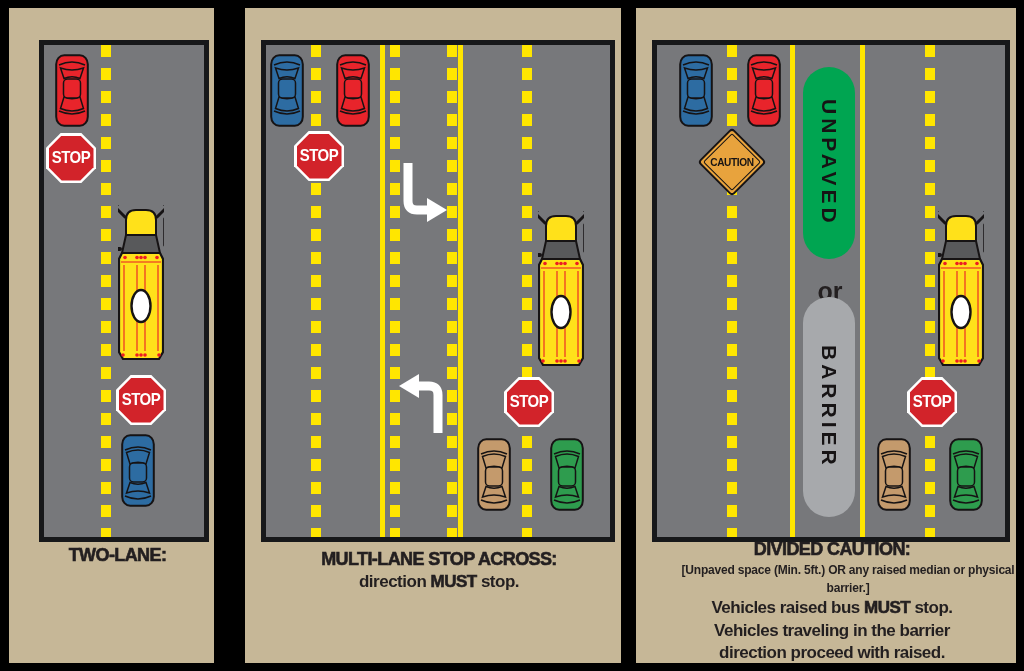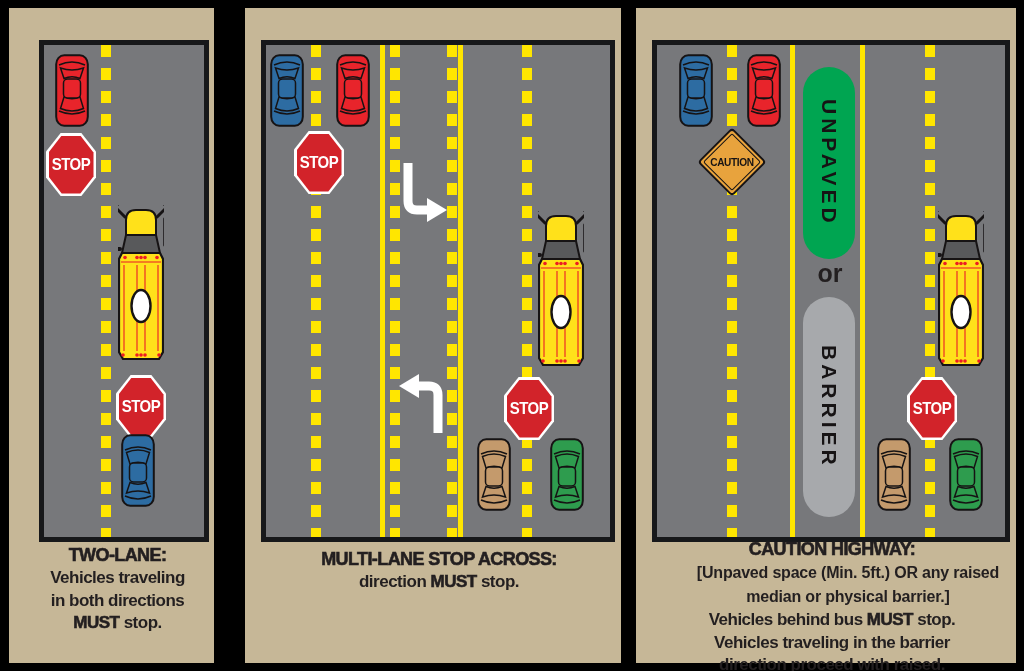--- a/index.html
+++ b/index.html
@@ -23,21 +23,21 @@
   .dash{position:absolute;top:0;bottom:0;width:10px;
         background:repeating-linear-gradient(180deg,var(--lane-yellow) 0 12px,transparent 12px 23px);}
   .solidline{position:absolute;top:0;bottom:0;width:5px;background:var(--lane-yellow);}
   .car{position:absolute;width:36px;height:75px;}
   .car svg{display:block;width:100%;height:100%;overflow:visible;}
   .car.down svg{transform:scaleY(-1);}
   .c-red{color:var(--car-red);} .c-blue{color:var(--car-blue);}
   .c-tan{color:var(--car-tan);} .c-green{color:var(--car-green);}
   .bus{position:absolute;width:46px;height:158px;}
   .bus svg{display:block;width:100%;height:100%;overflow:visible;}
-  .stop-sign{position:absolute;width:50px;height:63px;}
+  .stop-sign{position:absolute;width:50px;height:50px;}
   .oct{position:absolute;clip-path:polygon(29.3% 0%,70.7% 0%,100% 29.3%,100% 70.7%,70.7% 100%,29.3% 100%,0% 70.7%,0% 29.3%);}
   .oct-w{inset:0;background:#ffffff;}
   .oct-r{inset:2.5px;background:var(--stop-sign-red);}
   .stop-sign span{position:absolute;inset:0;display:flex;align-items:center;justify-content:center;
     color:#fff;font-weight:bold;font-size:17px;letter-spacing:-0.5px;transform:scaleX(.88);}
   .caution-sign{position:absolute;width:66px;height:66px;}
   .diamond{position:absolute;left:50%;top:50%;width:45px;height:45px;transform:translate(-50%,-50%) rotate(45deg);
     background:var(--caution-amber);border:2px solid #161314;border-radius:4px;}
   .diamond::after{content:"";position:absolute;inset:2px;border:1.5px solid #161314;border-radius:2px;}
   .caution-label{position:absolute;inset:0;display:flex;align-items:center;justify-content:center;
@@ -45,21 +45,21 @@
   .turn-arrow{position:absolute;width:46px;height:62px;}
   .turn-arrow svg{display:block;width:100%;height:100%;}
   .turn-arrow.flip svg{transform:rotate(180deg);}
   .capsule{position:absolute;width:52px;border-radius:26px;writing-mode:vertical-rl;text-align:center;
     line-height:52px;font-weight:bold;font-size:21px;letter-spacing:4px;color:#161314;}
   .capsule.green{background:var(--median-green);}
   .capsule.gray{background:var(--median-gray);}
   .or-label{position:absolute;text-align:center;font-weight:bold;font-size:25px;color:var(--text-dark);}
   .caption{position:absolute;left:12px;right:0;text-align:center;color:var(--text-dark);font-weight:bold;}
   .cap-title{font-size:18px;letter-spacing:-0.6px;line-height:1.3;-webkit-text-stroke:0.6px currentColor;}
-  .cap-sub{font-size:16px;letter-spacing:-0.2px;line-height:1.5;margin-left:32px;}
+  .cap-sub{font-size:12px;letter-spacing:-0.2px;line-height:1.5;margin-left:32px;}
   .cap-lines div{font-size:17px;letter-spacing:-0.5px;line-height:1.32;}
   .cap-lines span{white-space:pre-wrap;}
   .seg-b{-webkit-text-stroke:0.6px currentColor;}
   .defs-holder{position:absolute;width:0;height:0;overflow:hidden;}
 </style>
 </head>
 <body>
 
 <svg class="defs-holder" aria-hidden="true">
   <defs>
@@ -137,25 +137,20 @@
         <span>STOP</span>
       </div>
       <div class="car c-blue" style="left:76px;top:388px">
         <svg viewBox="0 0 36 75">
             <use href="#sym-car"></use>
           </svg>
       </div>
     </div>
     <div class="caption" style="top:536px">
       <div class="cap-title">TWO-LANE:</div>
-      <div class="cap-lines">
-          <div><span>Vehicles traveling</span></div>
-          <div><span>in both directions</span></div>
-          <div><span class="seg-b">MUST</span><span> stop.</span></div>
-        </div>
     </div>
   </section>
 
   <section class="panel" id="p2">
     <div class="road">
       <div class="dash" style="left:45px"></div>
       <div class="solidline" style="left:114px"></div>
       <div class="dash" style="left:124px"></div>
       <div class="dash" style="left:181px"></div>
       <div class="solidline" style="left:192px"></div>
@@ -228,21 +223,21 @@
       <div class="car down c-red" style="left:89px;top:8px">
         <svg viewBox="0 0 36 75">
             <use href="#sym-car"></use>
           </svg>
       </div>
       <div class="caution-sign" style="left:42px;top:84px">
         <div class="diamond"></div>
         <div class="caution-label">CAUTION</div>
       </div>
       <div class="capsule green" style="left:146px;top:22px;height:192px">UNPAVED</div>
-      <div class="or-label" style="left:141px;top:210px;width:64px;height:36px;line-height:36px">or</div>
+      <div class="or-label" style="left:141px;top:228px;width:64px;height:36px;line-height:36px">or</div>
       <div class="capsule gray" style="left:146px;top:252px;height:220px">BARRIER</div>
       <div class="bus" style="left:281px;top:166px">
         <svg viewBox="0 0 46 158">
             <use href="#sym-bus"></use>
           </svg>
       </div>
       <div class="stop-sign" style="left:250px;top:332px">
         <div class="oct oct-w"></div>
         <div class="oct oct-r"></div>
         <span>STOP</span>
@@ -252,23 +247,23 @@
             <use href="#sym-car"></use>
           </svg>
       </div>
       <div class="car c-green" style="left:291px;top:392px">
         <svg viewBox="0 0 36 75">
             <use href="#sym-car"></use>
           </svg>
       </div>
     </div>
     <div class="caption" style="top:530px">
-      <div class="cap-title">CAUTION HIGHWAY:</div>
+      <div class="cap-title">DIVIDED CAUTION:</div>
       <div class="cap-sub">[Unpaved space (Min. 5ft.) OR any raised median or physical barrier.]</div>
       <div class="cap-lines">
-          <div><span>Vehicles behind bus </span><span class="seg-b">MUST</span><span> stop.</span></div>
+          <div><span>Vehicles raised bus </span><span class="seg-b">MUST</span><span> stop.</span></div>
           <div><span>Vehicles traveling in the barrier</span></div>
           <div><span>direction proceed with raised.</span></div>
         </div>
     </div>
   </section>
 
 </div>
 
 </body></html>

